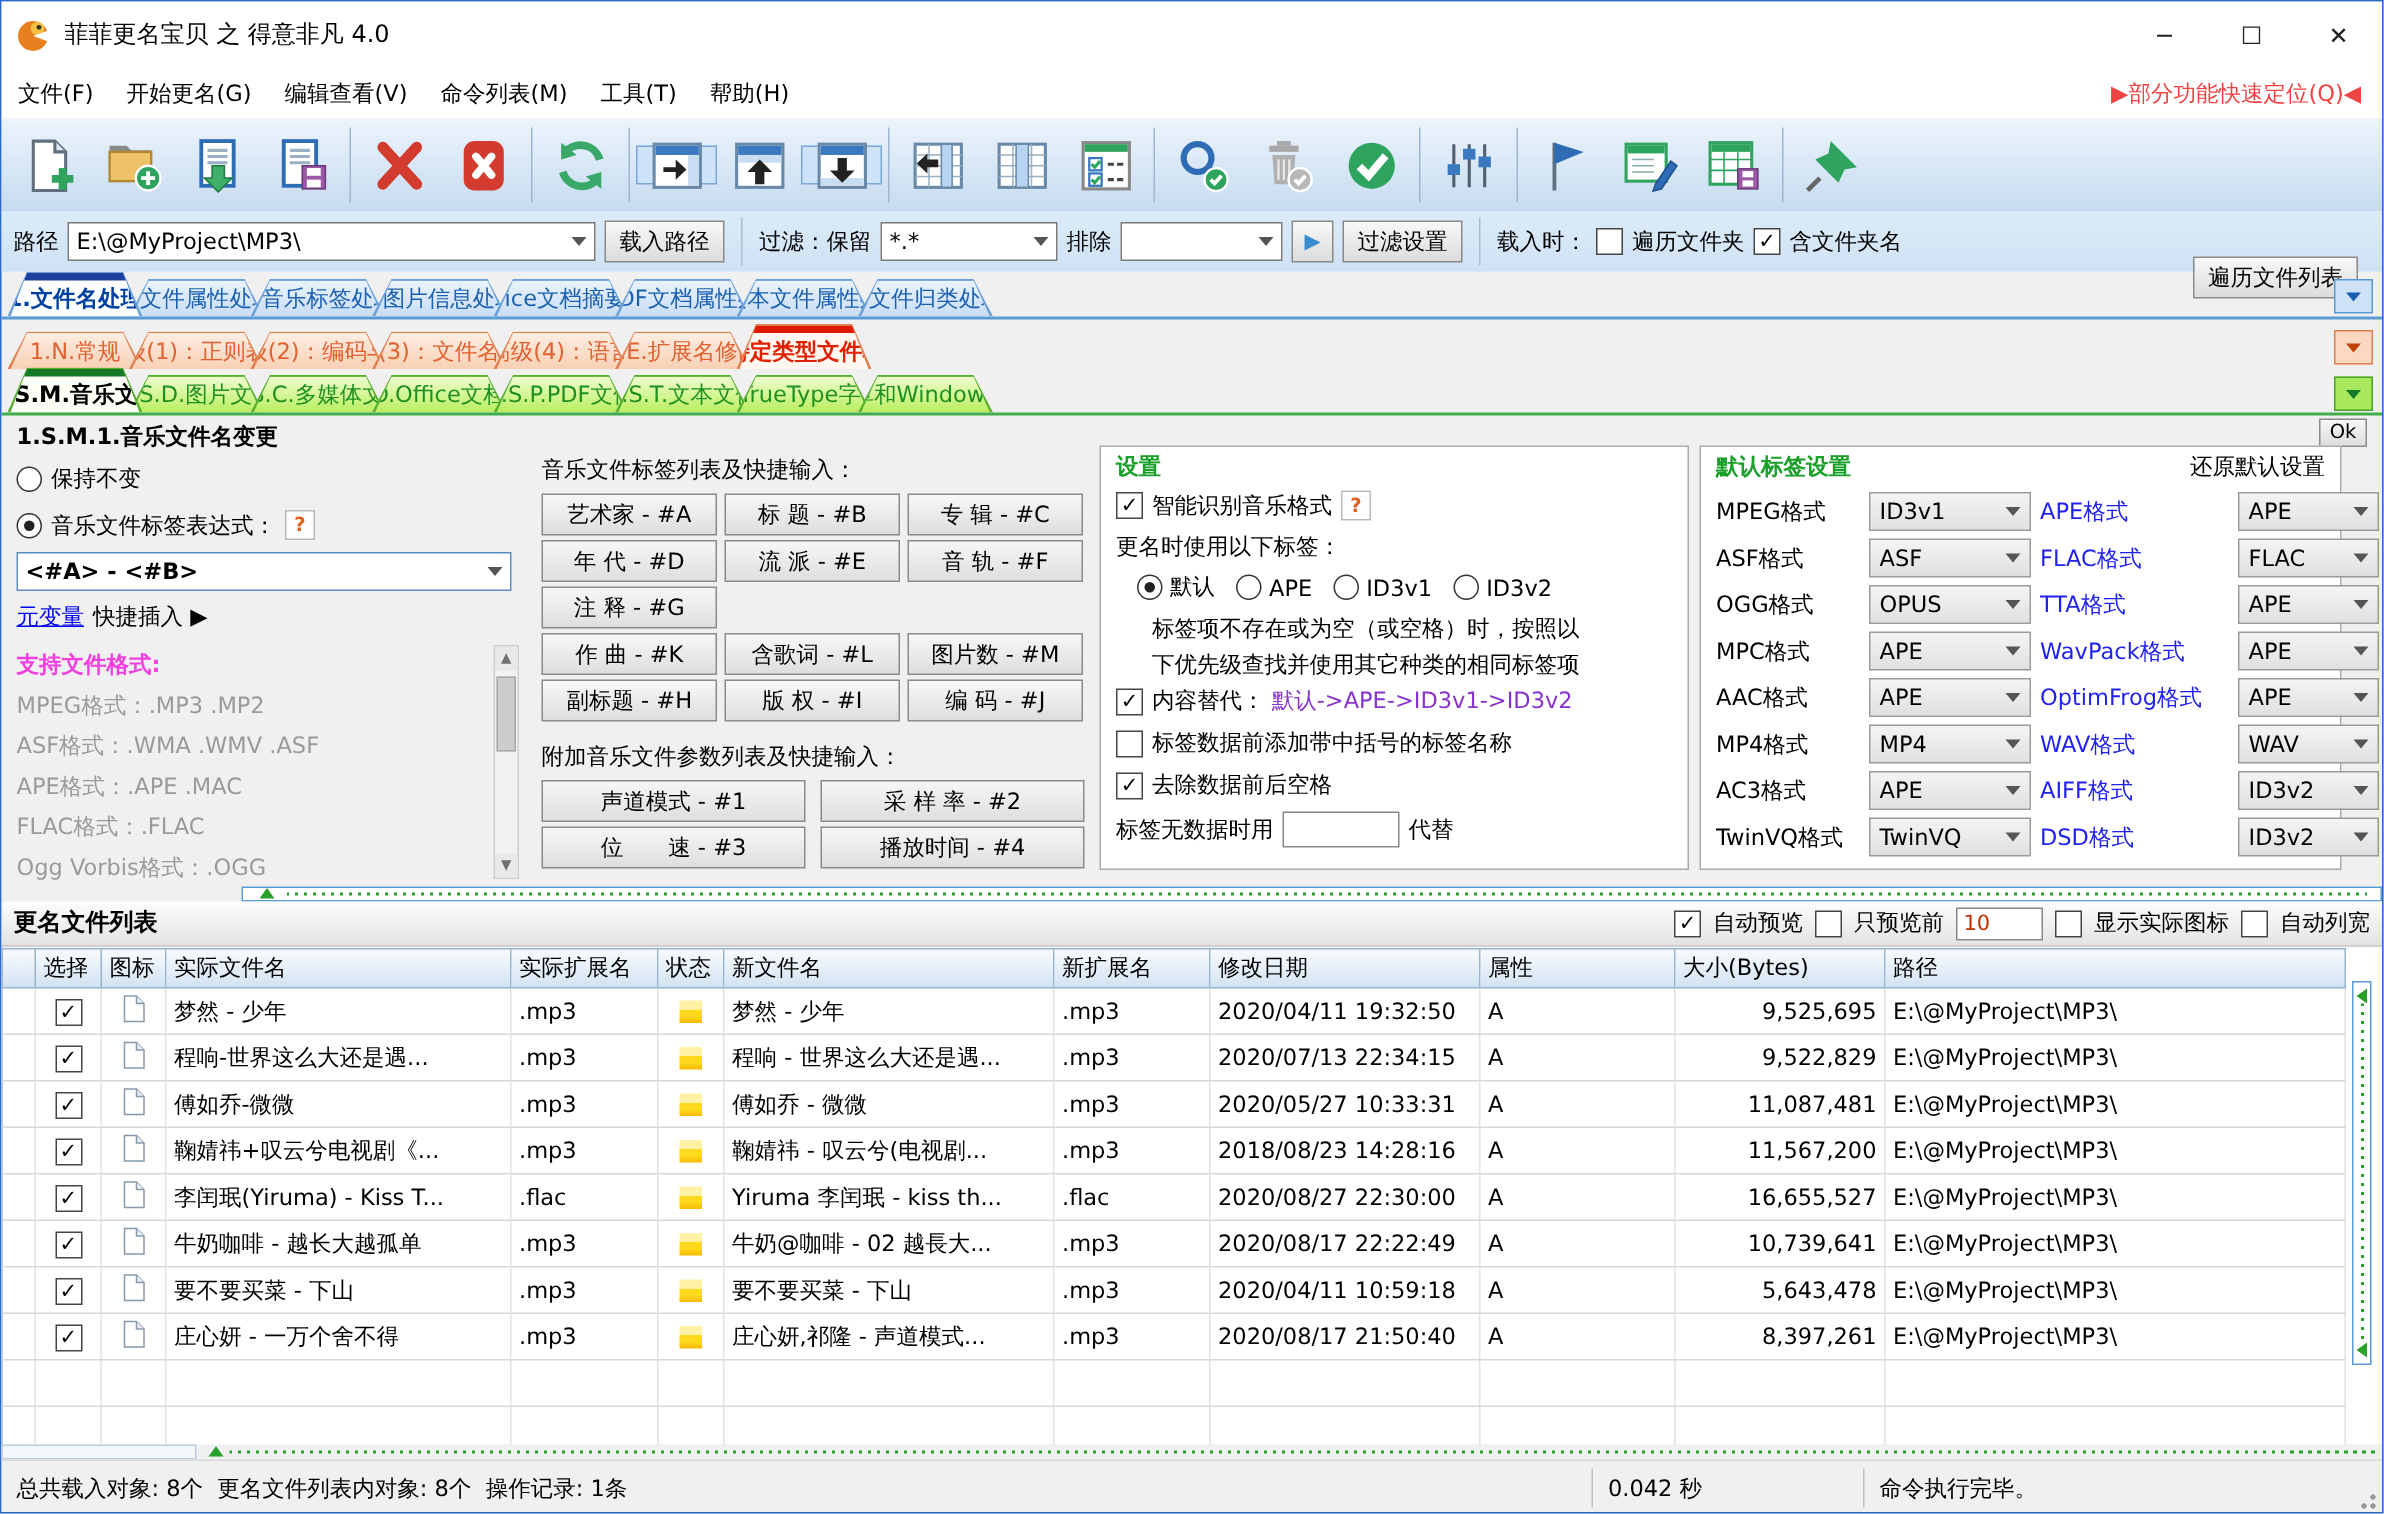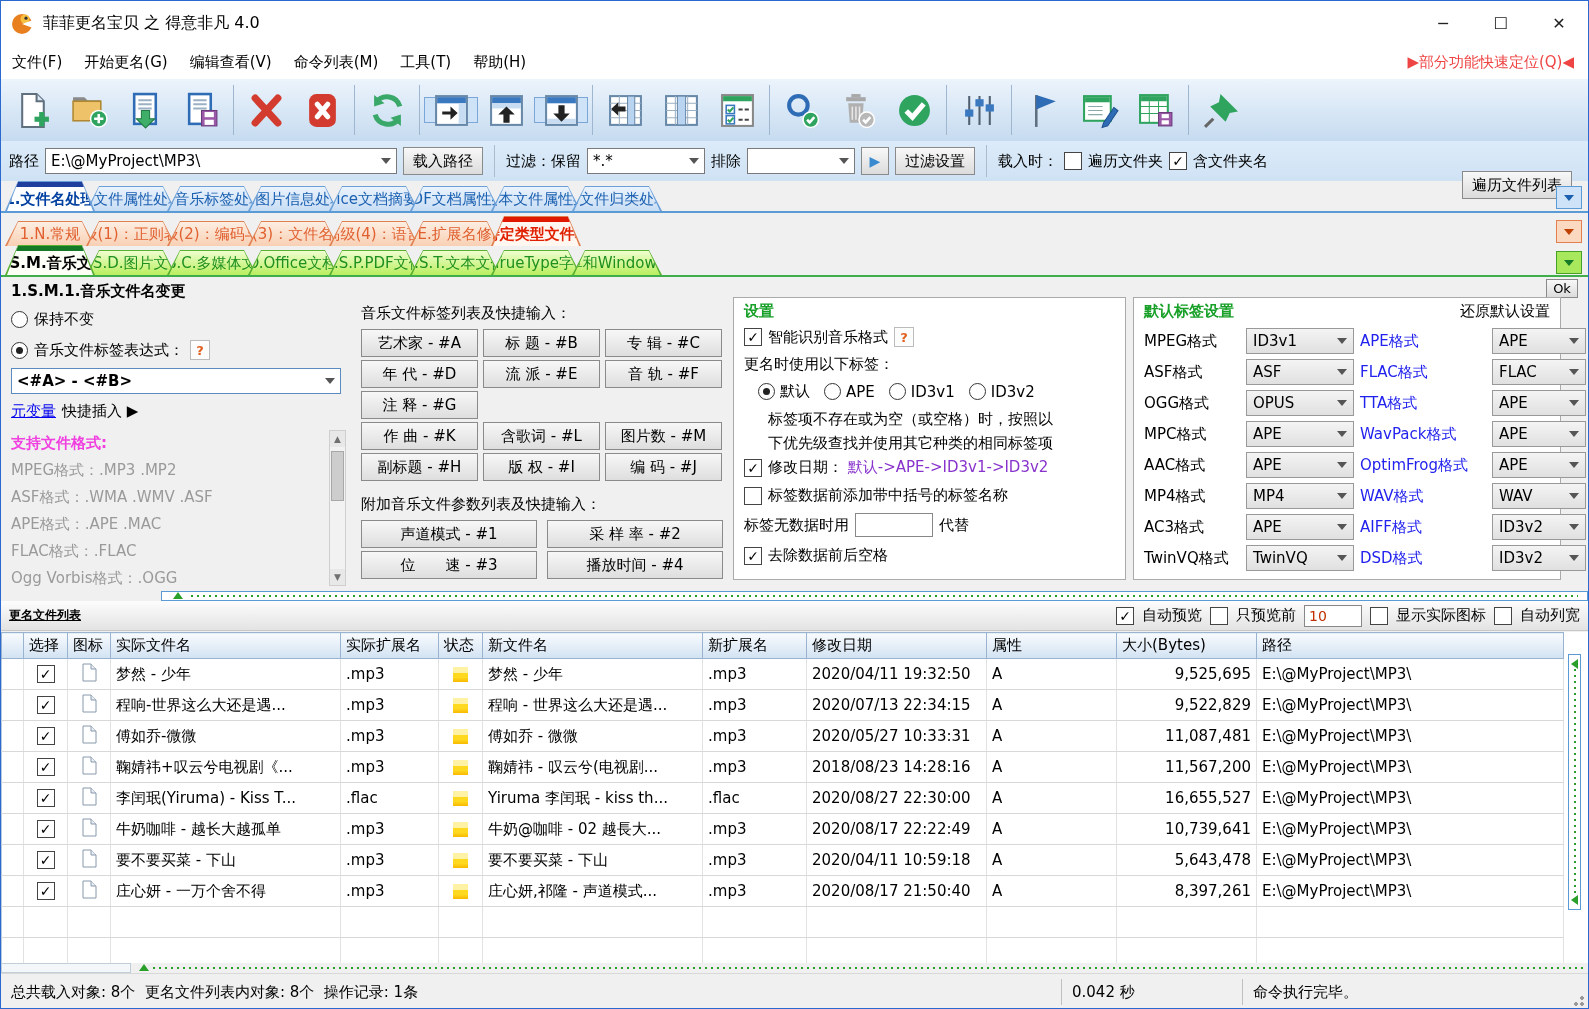--- a/index.html
+++ b/index.html
@@ -74,21 +74,21 @@
   .bluelabel{color:#2222ee;}
   
   .split-h{position:absolute;left:0;width:100%;height:10px;background:#f0f0f0;}
   .dotline{position:absolute;top:3px;height:3px;background-image:repeating-linear-gradient(90deg,#2aa02a 0 2px,transparent 2px 6px);background-position:center;background-size:100% 2px;background-repeat:no-repeat;}
   .tri-up{position:absolute;top:1px;width:0;height:0;border-left:5px solid transparent;border-right:5px solid transparent;border-bottom:7px solid #2aa02a;}
   .vsplit{position:absolute;width:13px;background:#fff;border:1px solid #5b9bd5;box-sizing:border-box;}
   .vsplit .vdots{position:absolute;left:5px;top:14px;bottom:14px;width:2px;background-image:repeating-linear-gradient(#2aa02a 0 2px,transparent 2px 6px);}
   .tri-left{position:absolute;left:2px;width:0;height:0;border-top:5px solid transparent;border-bottom:5px solid transparent;border-right:7px solid #2aa02a;}
   
   .listbar{position:absolute;left:0;top:600px;width:100%;height:30px;background:linear-gradient(#fdfdfd,#e3e3e3);border-bottom:1px solid #c8c8c8;display:flex;align-items:center;padding:0 8px;box-sizing:border-box;}
-  .listbar .title{font-weight:bold;font-size:12px;text-decoration:underline;}
+  .listbar .title{font-weight:bold;font-size:16px;}
   .listbar .opts{margin-left:auto;display:flex;align-items:center;gap:8px;}
   .count-input{width:58px;height:22px;border:1px solid #888;background:#fff;color:#c03000;font-size:14px;padding:0 4px;box-sizing:border-box;font-family:inherit;}
   
   .listarea{position:absolute;left:0;top:631px;width:100%;height:331px;background:#fff;}
   table.files{border-collapse:collapse;table-layout:fixed;width:1562px;}
   table.files th{background:linear-gradient(#f8fbfe,#d2e2f2);border:1px solid #9ab4d0;height:25px;font-weight:normal;text-align:left;padding:0 5px;white-space:nowrap;overflow:hidden;}
   table.files td{height:30px;border-right:1px solid #e2e2e2;border-bottom:1px solid #d8d8d8;padding:0 5px;white-space:nowrap;overflow:hidden;background:#fff;}
   td.rowhdr{background:linear-gradient(90deg,#eef4fa,#d3e1f0);border:1px solid #b8c9db;padding:0;}
   td.hl{background:#a9c7e9;border-right-color:#8fb2d9;border-bottom-color:#96b7dd;}
   td.center{text-align:center;padding:0;}
@@ -523,37 +523,37 @@
             <span class="radio"></span>
             <span>ID3v2</span>
           </span>
         </div>
       <div class="row" style="margin-top:9px;align-items:flex-end;">
         <span class="cb checked" style="margin-top:3px;"></span>
         <div>
           <div>标签项不存在或为空（或空格）时，按照以</div>
           <div style="margin-top:5px;">下优先级查找并使用其它种类的相同标签项</div>
           <div style="margin-top:5px;">
-            <span>修改日期：</span>
+            <span>内容替代：</span>
             <span class="purple">默认-&gt;APE-&gt;ID3v1-&gt;ID3v2</span>
           </div>
         </div>
       </div>
       <div class="row" style="margin-top:9px;">
         <span class="cb"></span>
         <span>标签数据前添加带中括号的标签名称</span>
+      </div>
+      <div class="row" style="margin-top:9px;">
+        <span class="cb checked"></span>
+        <span>去除数据前后空格</span>
       </div>
       <div class="row" style="margin-top:8px;">
         <span>标签无数据时用</span>
         <input class="count-input" style="width: 78px; height: 24px; color: rgb(0, 0, 0);" value="">
         <span>代替</span>
-      </div>
-      <div class="row" style="margin-top:9px;">
-        <span class="cb checked"></span>
-        <span>去除数据前后空格</span>
       </div>
     </div>
 
     <div class="gbox" style="left:1132px;top:19px;width:428px;height:283px;padding:4px 10px;">
       <div style="display:flex;">
         <span class="gtitle">默认标签设置</span>
         <span style="margin-left:auto;">还原默认设置</span>
       </div>
       <div id="default-tags-grid" style="display:grid;grid-template-columns:96px 108px 126px 94px;column-gap:6px;row-gap:5px;align-items:center;margin-top:7px;">
           <span>MPEG格式</span>

